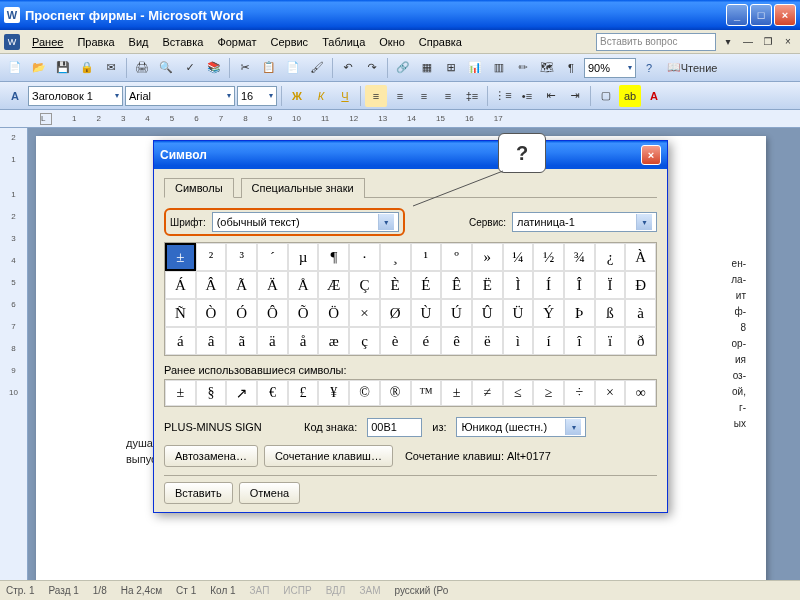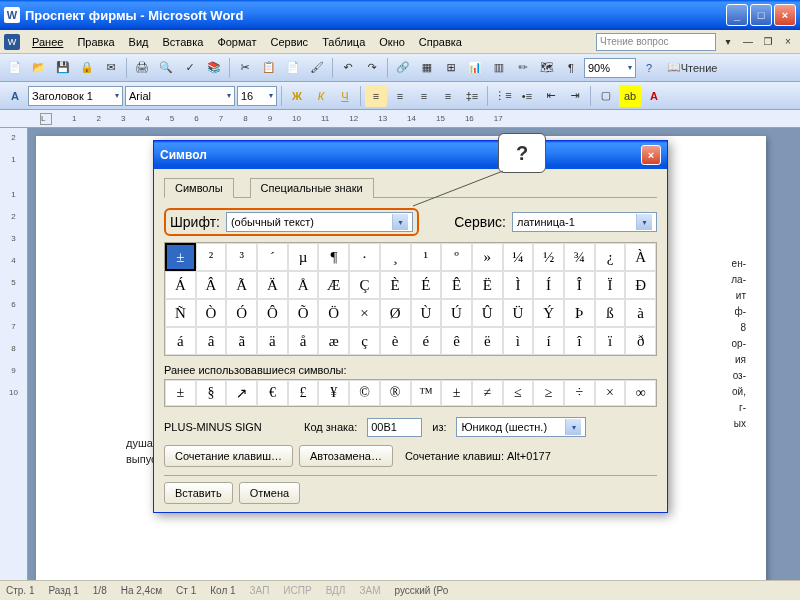--- a/index.html
+++ b/index.html
@@ -42,25 +42,25 @@
 .statusbar .dim { color: #aaa; }
 
 
 .dialog { position: absolute; top: 140px; left: 153px; width: 515px; background: #ece9d8; border: 1px solid #0831d9; box-shadow: 3px 3px 10px rgba(0,0,0,.4); }
 .dlg-title { height: 28px; background: linear-gradient(to bottom, #0058e6 0%, #3d91ff 8%, #2b7ff7 40%, #0553e0 88%); display: flex; align-items: center; padding: 0 6px; color: #fff; font-weight: bold; font-size: 12px; }
 .dlg-title .spacer { flex: 1; }
 .dlg-title .close { width: 20px; height: 20px; background: linear-gradient(to bottom, #f49e8c, #d4452a); border: 1px solid #fff; border-radius: 3px; display: flex; align-items: center; justify-content: center; font-size: 11px; }
 .dlg-body { padding: 8px 10px; font-size: 11px; }
 
 .tabs { display: flex; border-bottom: 1px solid #aca899; margin-bottom: 10px; }
-.tab { padding: 3px 10px; border: 1px solid #aca899; border-bottom: none; background: #ece9d8; margin-right: 16px; font-size: 11px; position: relative; top: 1px; }
+.tab { padding: 3px 10px; border: 1px solid #aca899; border-bottom: none; background: #ece9d8; margin-right: 7px; font-size: 11px; position: relative; top: 1px; }
 .tab.active { background: #ece9d8; border-bottom: 1px solid #ece9d8; }
 
 .row { display: flex; align-items: center; gap: 6px; margin-bottom: 6px; }
-.row label { font-size: 14px; }
+.row label { font-size: 10px; }
 .combo { height: 20px; border: 1px solid #7f9db9; background: #fff; font-size: 11px; padding: 0 4px; display: flex; align-items: center; }
 .combo .dd { margin-left: auto; width: 16px; height: 16px; background: linear-gradient(#d6e6fb,#afc8ea); display: flex; align-items: center; justify-content: center; color: #2b5797; font-size: 8px; border-left: 1px solid #adc4e2; }
 .hl-outline { border: 2px solid #e05a00; border-radius: 6px; padding: 2px 4px; display: flex; align-items: center; gap: 6px; }
 
 .char-grid { display: grid; grid-template-columns: repeat(16, 1fr); border: 1px solid #aca899; background: #fff; margin-bottom: 8px; }
 .char-cell { border: 1px solid #e0e0e0; height: 28px; display: flex; align-items: center; justify-content: center; font-size: 15px; font-family: 'Times New Roman', serif; }
 .char-cell.sel { background: #316ac5; color: #fff; border: 2px solid #000; }
 
 .recent-label { font-size: 11px; margin-bottom: 3px; }
 .recent-grid { display: grid; grid-template-columns: repeat(16, 1fr); border: 1px solid #aca899; background: #fff; margin-bottom: 10px; }
@@ -94,21 +94,21 @@
   <span class="menuitem"><u>Ранее</u></span>
   <span class="menuitem">Правка</span>
   <span class="menuitem">Вид</span>
   <span class="menuitem">Вставка</span>
   <span class="menuitem">Формат</span>
   <span class="menuitem">Сервис</span>
   <span class="menuitem">Таблица</span>
   <span class="menuitem">Окно</span>
   <span class="menuitem">Справка</span>
   <div class="spacer"></div>
-  <div class="searchbox">Чтение вопрос</div>
+  <div class="searchbox">Вставить вопрос</div>
   <div class="mdi-btn">▾</div>
   <div class="mdi-btn">—</div>
   <div class="mdi-btn">❐</div>
   <div class="mdi-btn">×</div>
 </div>
 
 <div class="toolbar">
   <div class="tbbtn">📄</div>
   <div class="tbbtn">📂</div>
   <div class="tbbtn">💾</div>
@@ -369,22 +369,22 @@
       <label>Код знака:</label>
       <div class="field" style="width:55px">00B1</div>
       <label>из:</label>
       <div class="combo" style="width:130px">
         <span>Юникод (шестн.)</span>
           <span class="dd">▾</span>
       </div>
     </div>
 
     <div class="row">
+      <div class="btn">Автозамена…</div>
       <div class="btn">Сочетание клавиш…</div>
-      <div class="btn">Автозамена…</div>
       <span style="font-size:11px;margin-left:6px">Сочетание клавиш: Alt+0177</span>
     </div>
 
     <div style="border-top:1px solid #aca899;margin-top:8px"></div>
     <div class="btnrow">
       <div class="btn">Вставить</div>
       <div class="btn">Отмена</div>
     </div>
   </div>
 </div>

